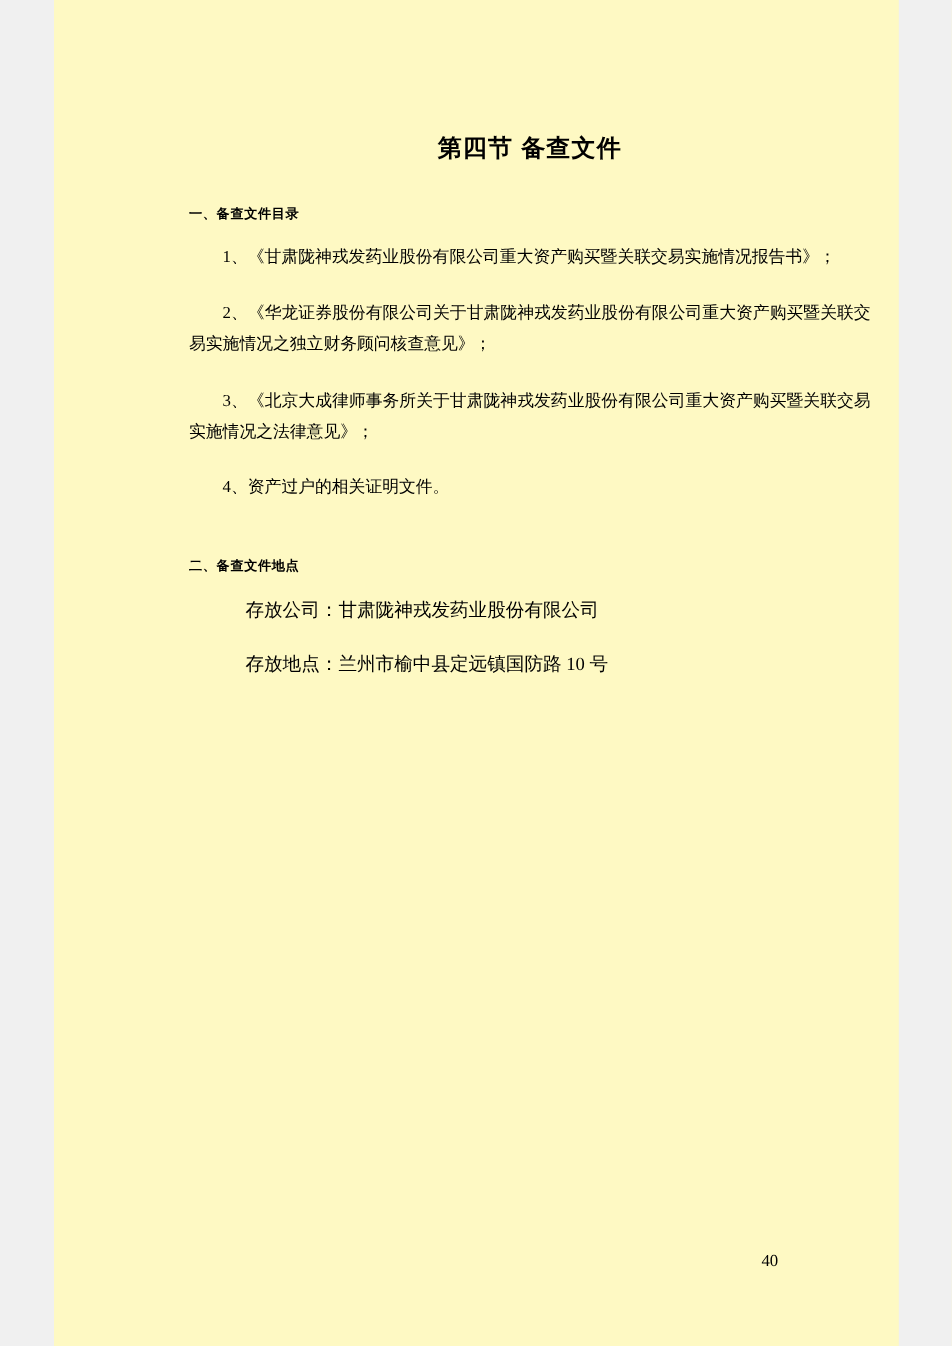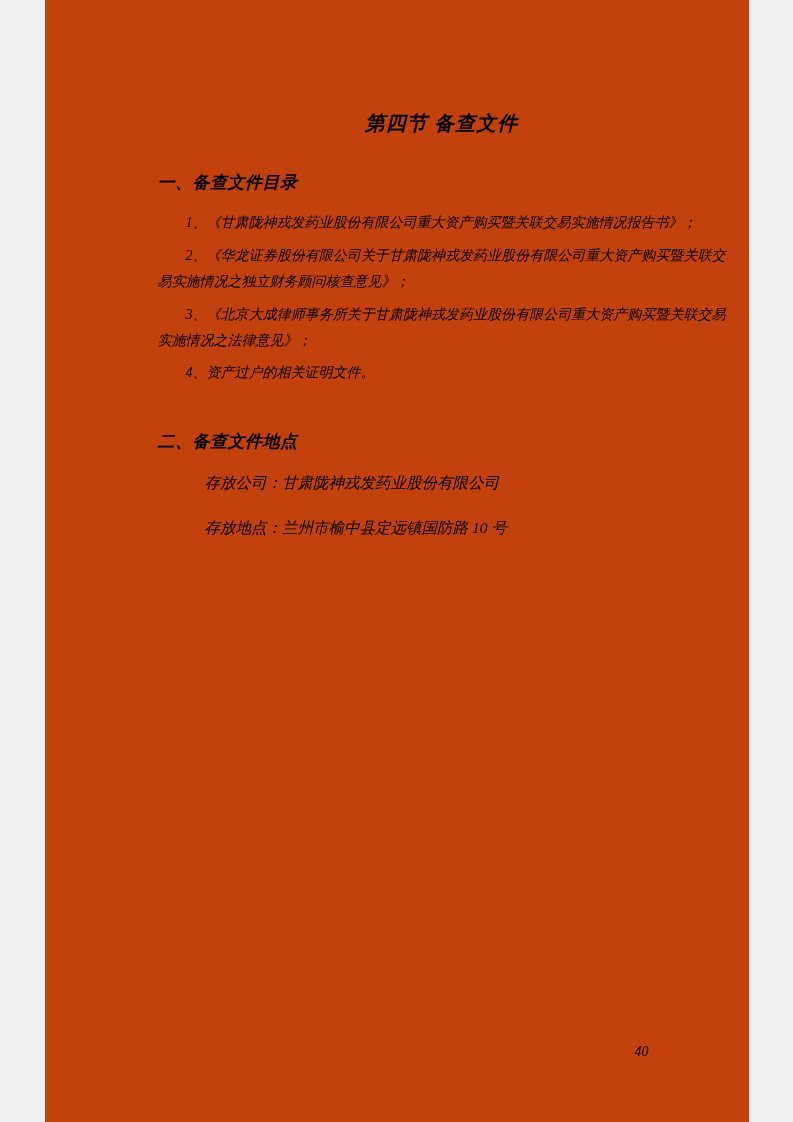--- a/index.html
+++ b/index.html
@@ -5,23 +5,22 @@
   html, body {
     margin: 0;
     padding: 0;
     background: #f0f0f0;
   }
   .page {
     position: relative;
     width: 704px;
     height: 1122px;
     margin: 0 auto;
-    background: #c2410c;
+    background: #fef9c3;
     overflow: hidden;
-    font-style: italic;
   }
   .content {
     position: absolute;
     left: 113px;
     top: 0;
     width: 568px;
     height: 1122px;
   }
   .doc-title {
     font-family: "Liberation Sans", "DejaVu Sans", sans-serif;
@@ -29,38 +28,38 @@
     font-size: 20px;
     text-align: center;
     color: #000;
     margin: 0;
     padding-top: 110px;
     letter-spacing: 1px;
   }
   .section-heading {
     font-family: "Liberation Sans", "DejaVu Sans", sans-serif;
     font-weight: bold;
-    font-size: 17px;
+    font-size: 11px;
     color: #000;
     margin: 0;
     letter-spacing: 0.5px;
   }
   .heading-1 { margin-top: 34px; }
   .heading-2 { margin-top: 44px; }
   .para {
     font-family: "Liberation Serif", "DejaVu Serif", serif;
     font-size: 14px;
     color: #000;
     line-height: 1.85;
     margin: 0;
     text-align: justify;
     text-justify: inter-ideograph;
     text-indent: 2em;
   }
-  .para + .para { margin-top: 7px; }
+  .para + .para { margin-top: 21px; }
   .list-block { margin-top: 16px; }
   .info-block { margin-top: 14px; }
   .info-line {
     font-family: "Liberation Serif", "DejaVu Serif", serif;
     font-size: 15.5px;
     color: #000;
     line-height: 1.85;
     margin: 16px;
     text-indent: 2em;
   }

